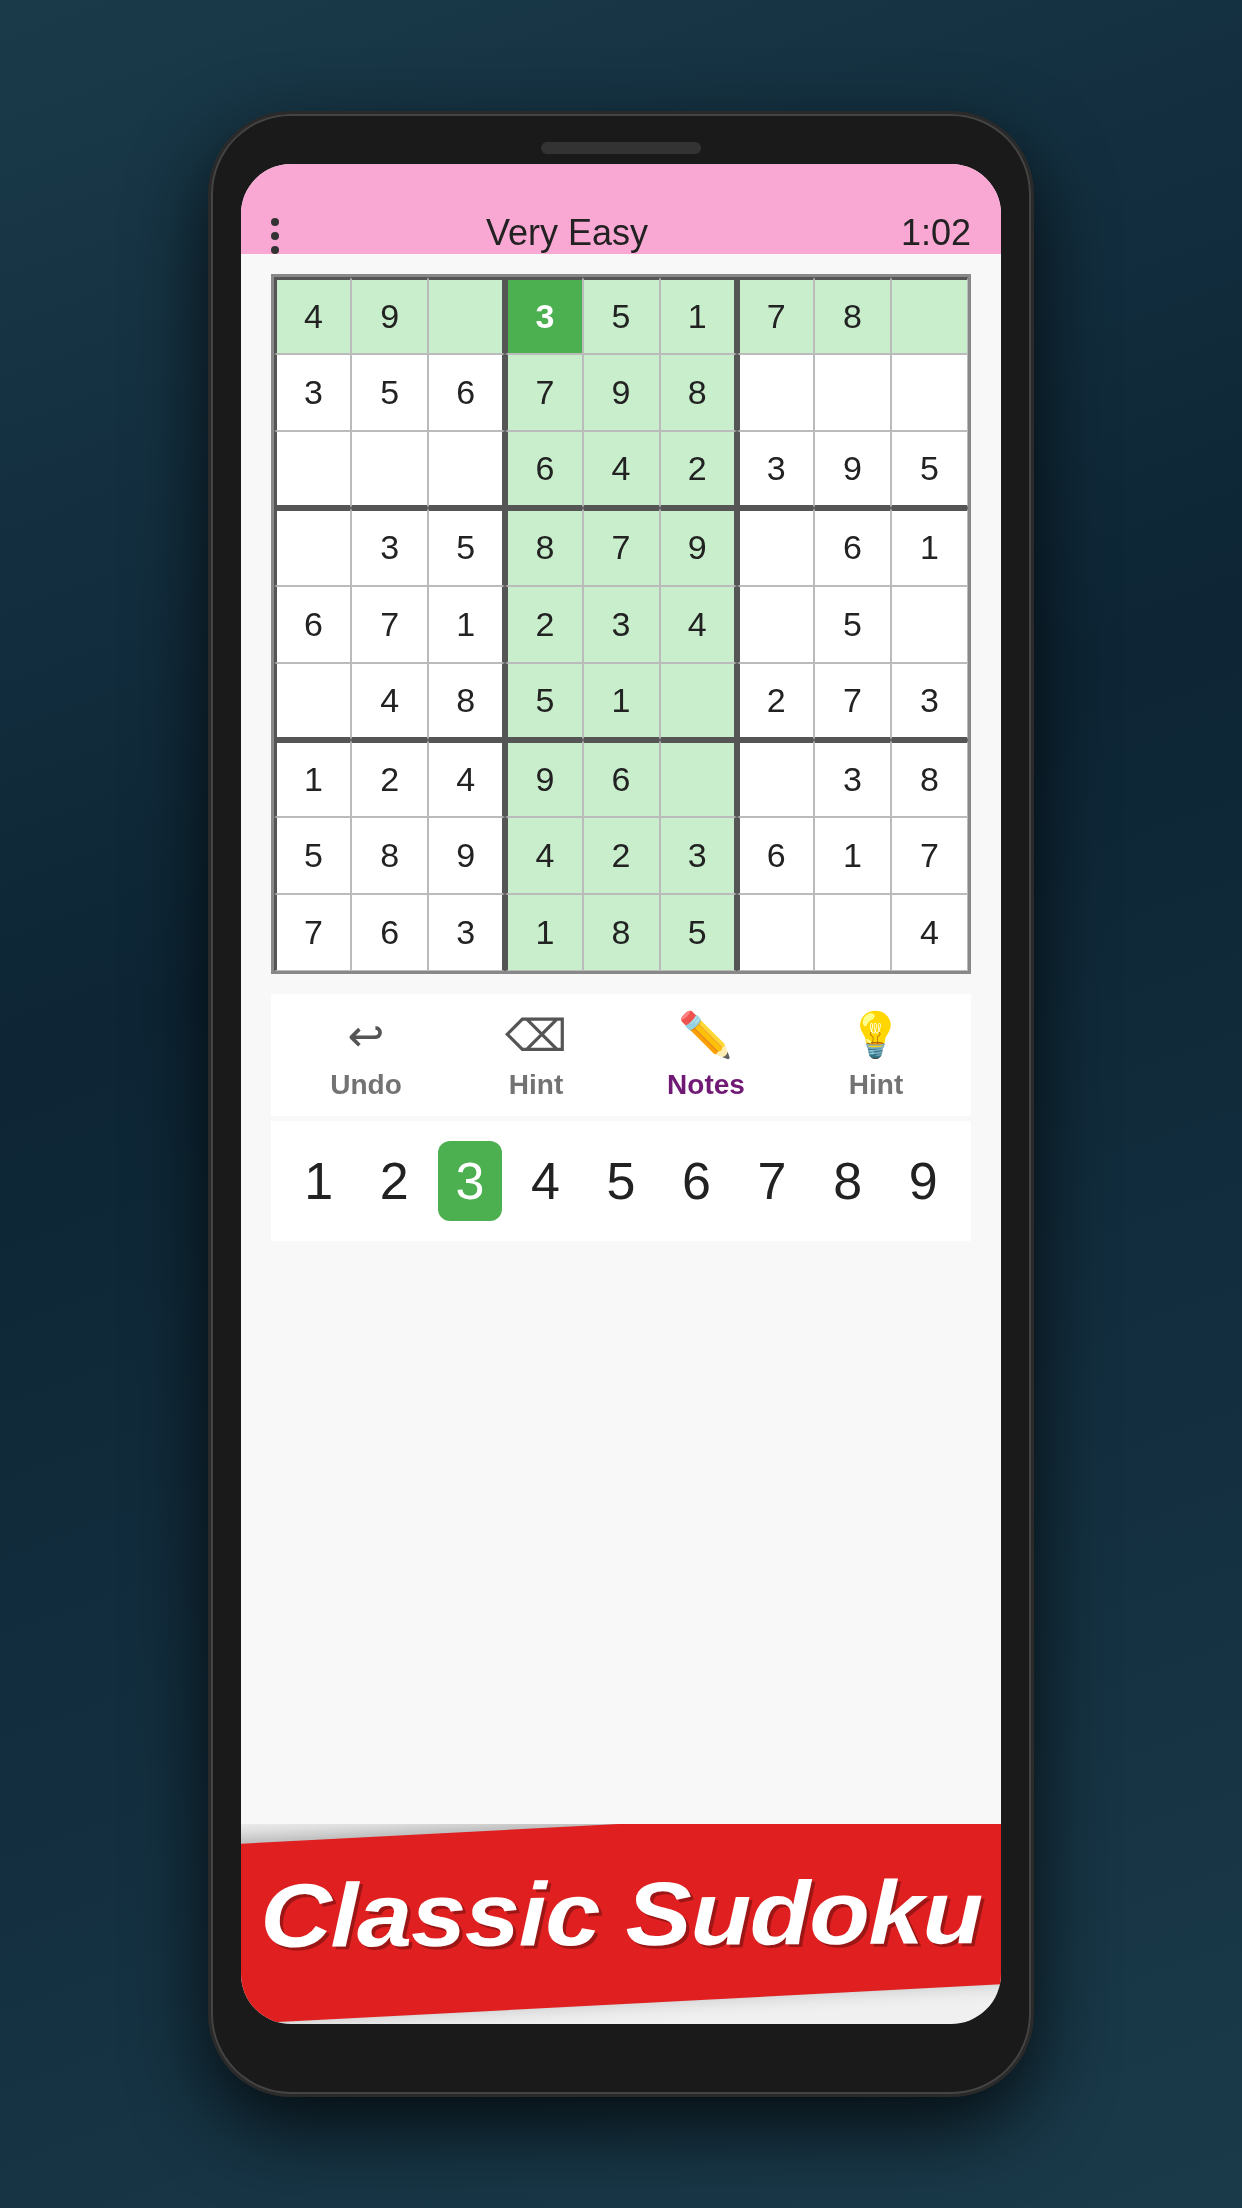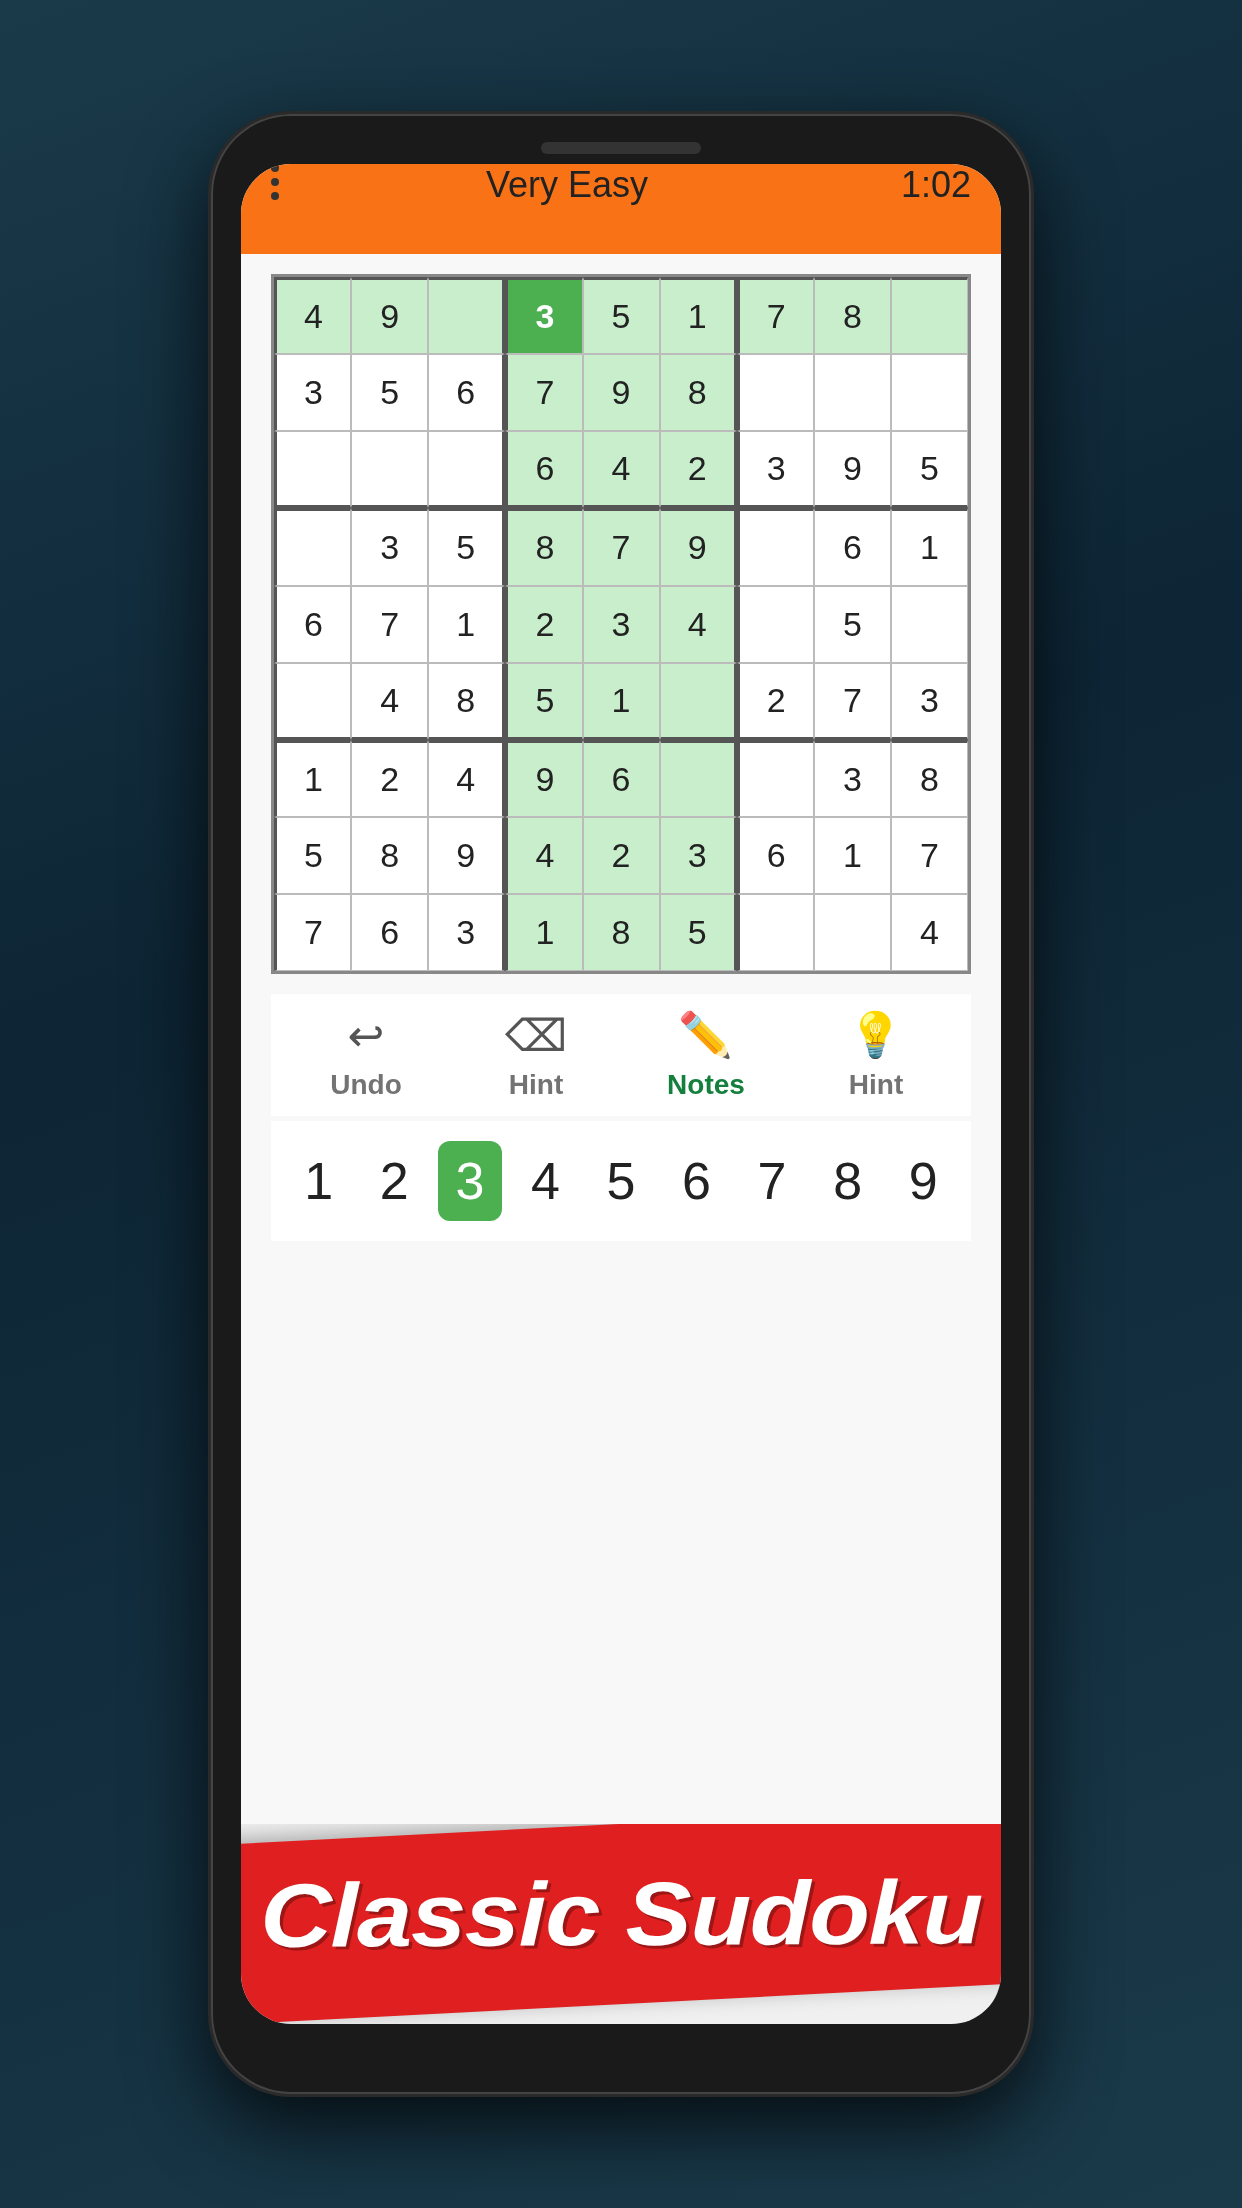--- a/index.html
+++ b/index.html
@@ -41,24 +41,24 @@
       height: 1860px;
       background: #f0f0f0;
       border-radius: 50px;
       overflow: hidden;
       display: flex;
       flex-direction: column;
     }
 
     
     .header {
-      background: #f97316;
+      background: #f9a8d4;
       height: 90px;
       display: flex;
-      align-items: flex-start;
+      align-items: flex-end;
       justify-content: space-between;
       padding: 0 30px;
       flex-shrink: 0;
     }
 
     .menu-dots {
       display: flex;
       flex-direction: column;
       gap: 6px;
       cursor: pointer;
@@ -163,21 +163,21 @@
     }
 
     .control-label {
       font-size: 28px;
       color: #737373;
       font-weight: 700;
     }
 
     .control-label.active {
       font-weight: 700;
-      color: #15803d;
+      color: #701a75;
     }
 
     
     .number-pad {
       width: 700px;
       display: flex;
       justify-content: space-around;
       align-items: center;
       padding: 20px 10px;
       background: white;

